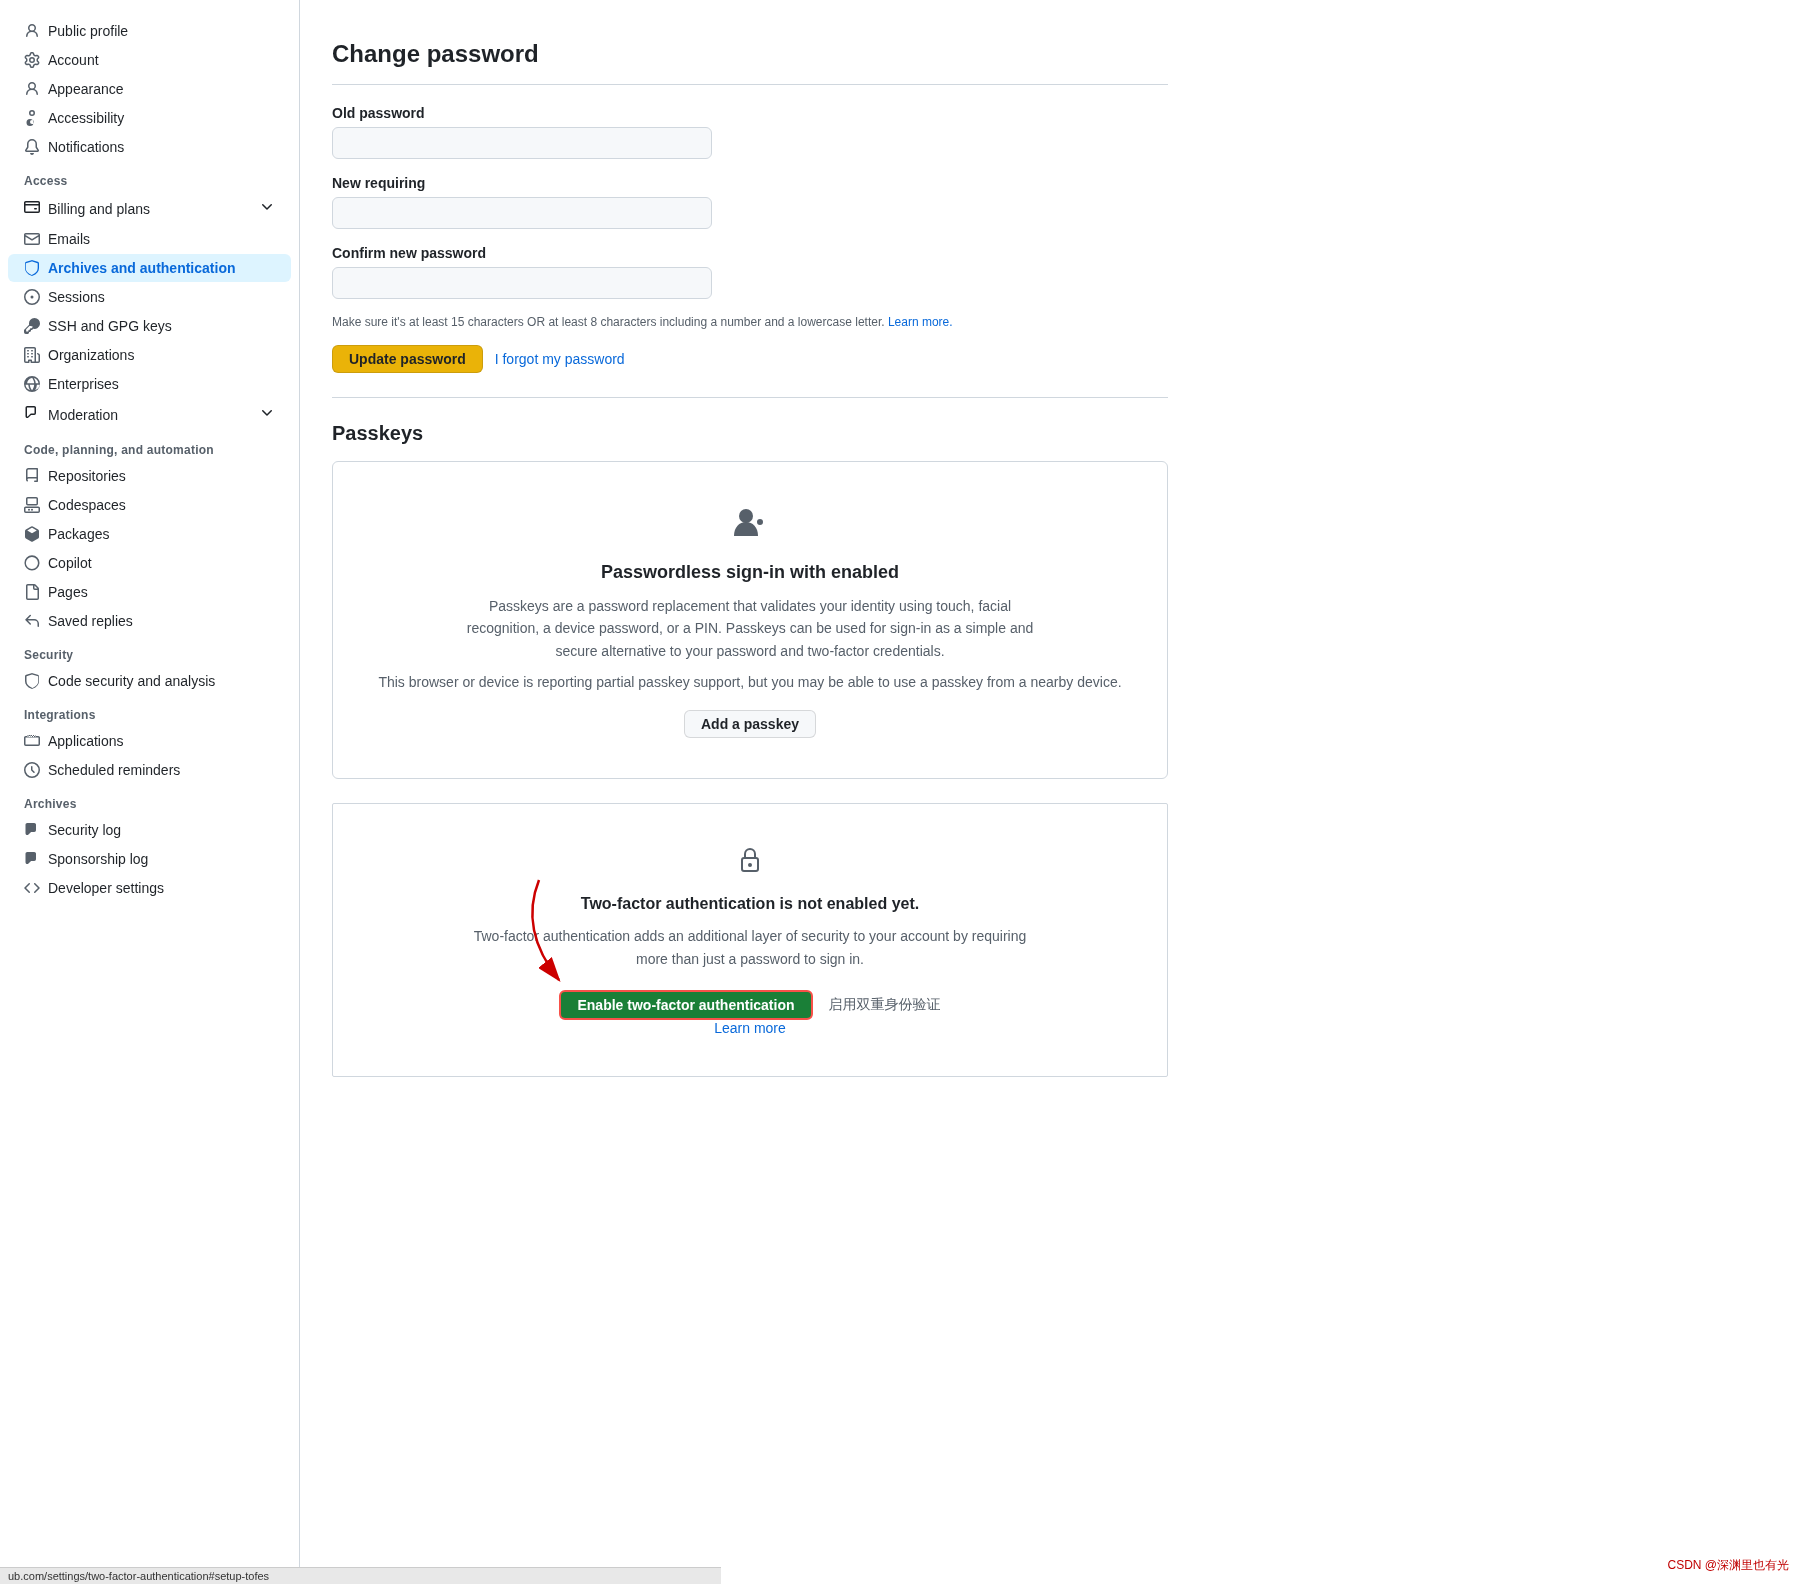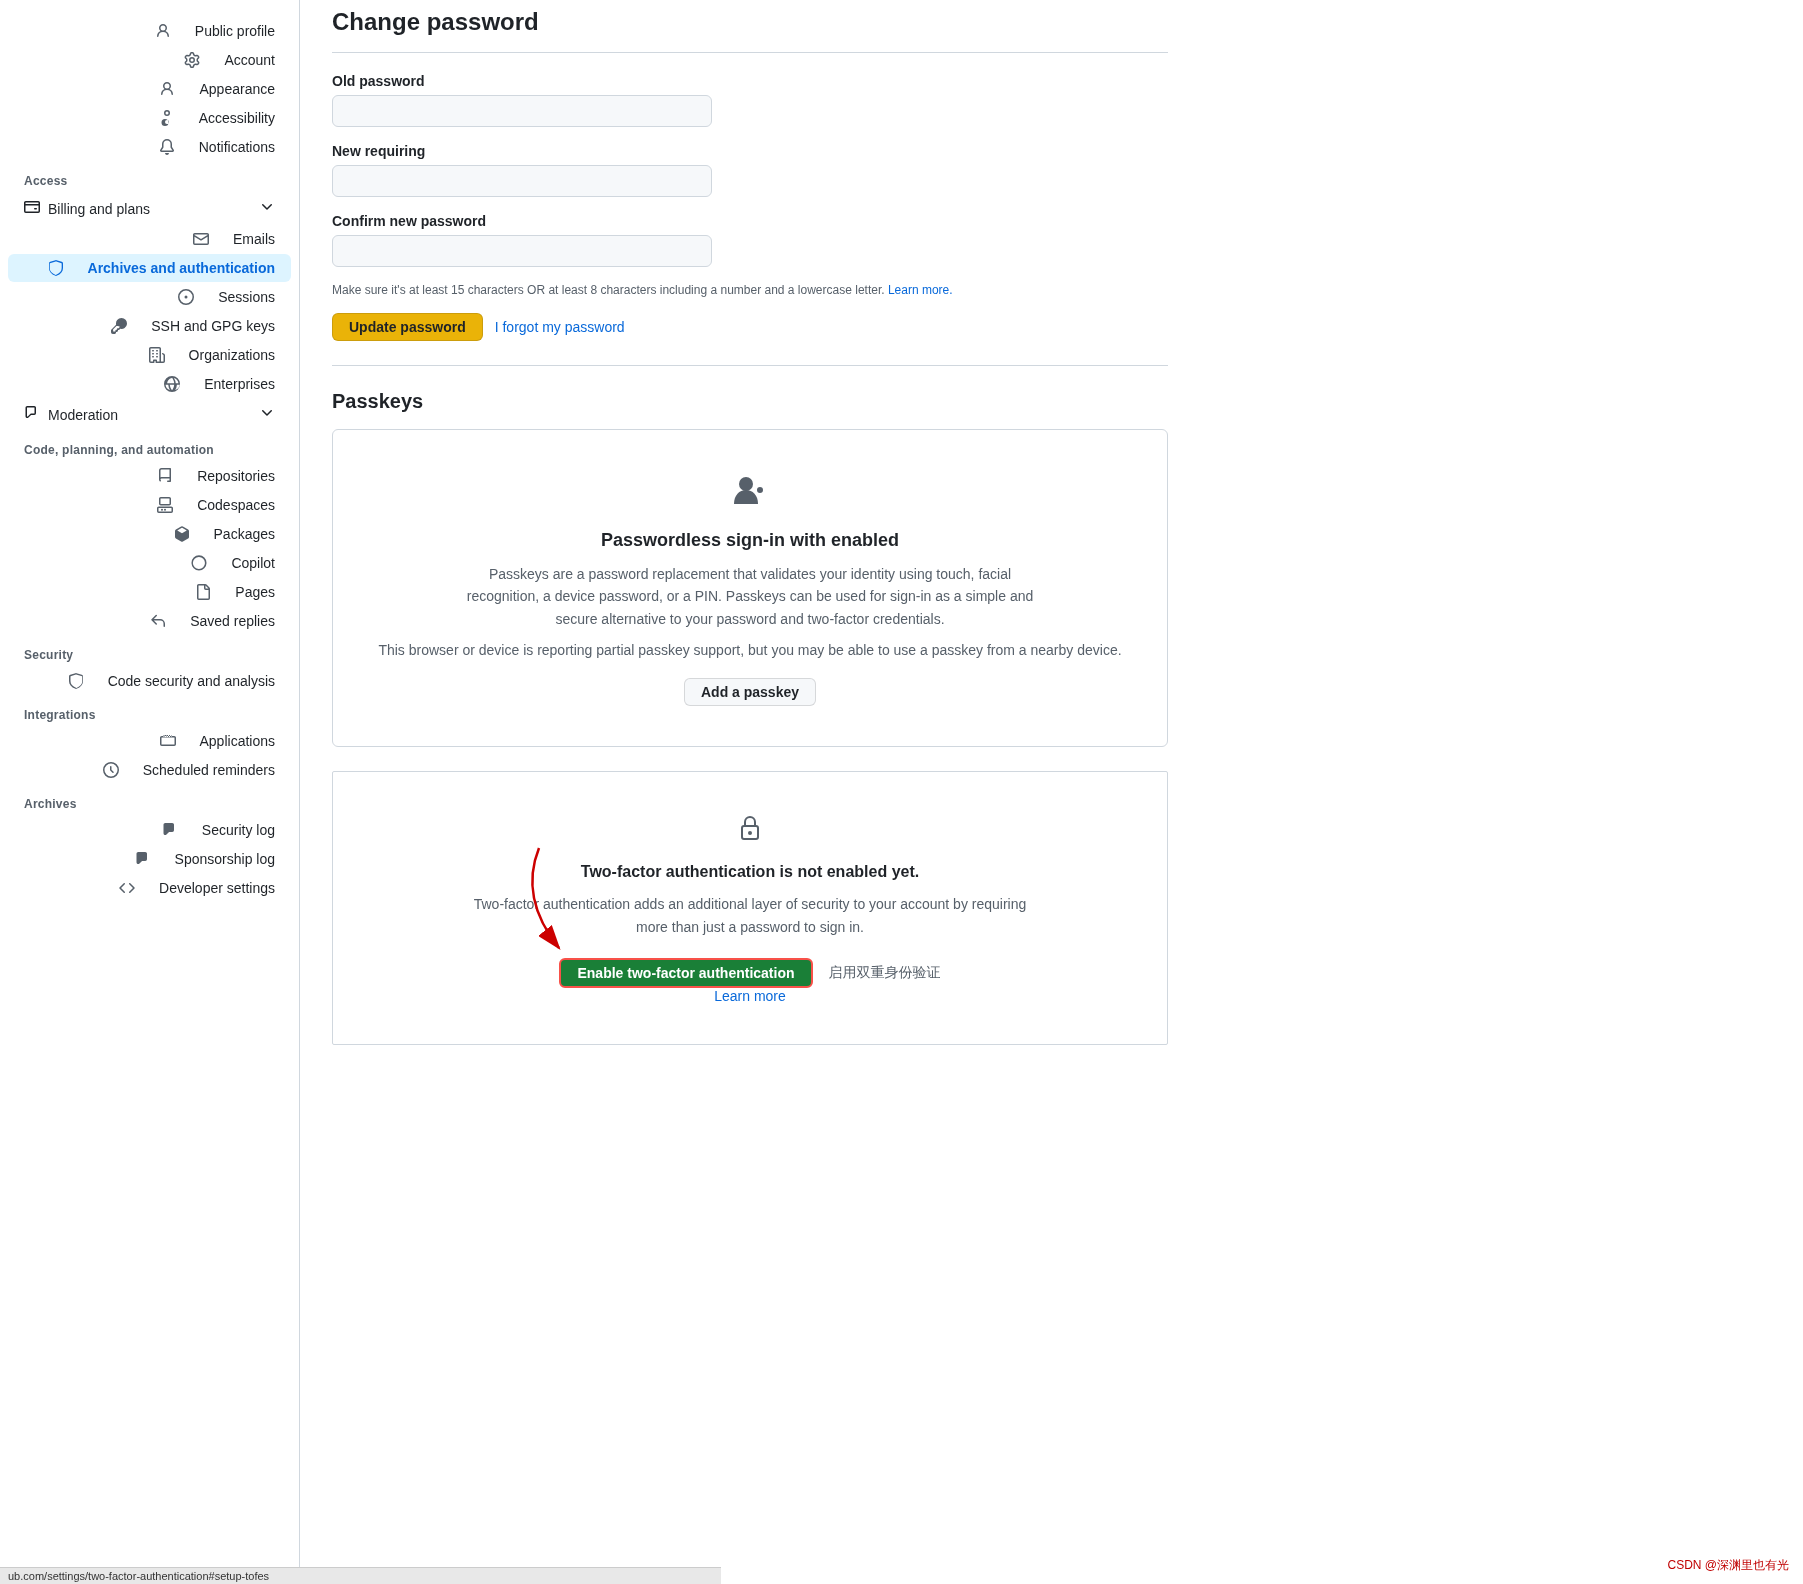--- a/index.html
+++ b/index.html
@@ -18,29 +18,28 @@
       width: 300px;
       min-width: 300px;
       padding: 16px 0;
       border-right: 1px solid #d0d7de;
       background: #fff;
       overflow-y: auto;
     }
     .sidebar-item {
       display: flex;
       align-items: center;
-      gap: 24px;
+      gap: 8px;
       padding: 6px 16px;
       cursor: pointer;
       border-radius: 6px;
       margin: 1px 8px;
       color: #1f2328;
       font-size: 14px;
       text-decoration: none;
-      justify-content: flex-end;
     }
     .sidebar-item.active {
       background: #ddf4ff;
       font-weight: 600;
       color: #0969da;
     }
     .sidebar-item .icon {
       width: 16px;
       height: 16px;
       display: flex;
@@ -71,21 +70,21 @@
       font-size: 14px;
     }
     .sidebar-item-left {
       display: flex;
       align-items: center;
       gap: 8px;
     }
     
     .main {
       flex: 1;
-      padding: 8px 32px;
+      padding: 40px 32px;
       max-width: 900px;
     }
     .page-title {
       font-size: 24px;
       font-weight: 600;
       margin-bottom: 20px;
       padding-bottom: 16px;
       border-bottom: 1px solid #d0d7de;
     }
     .section-title {

